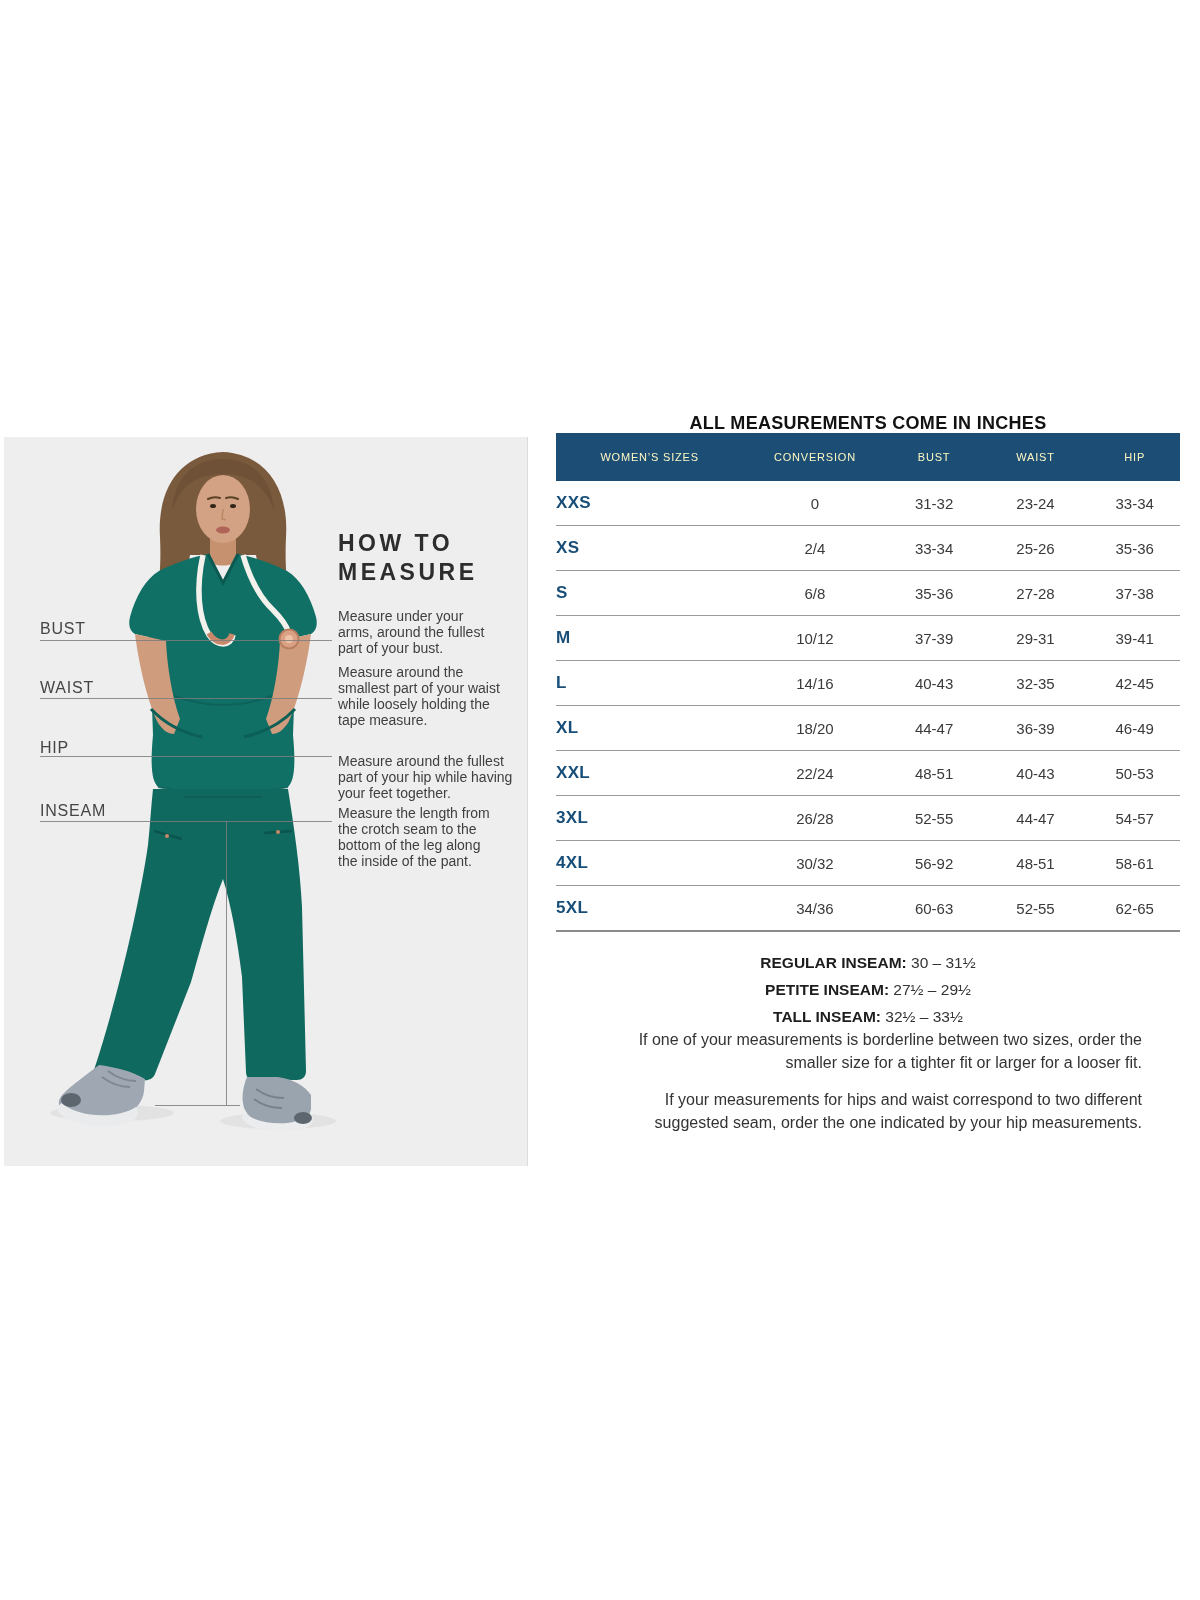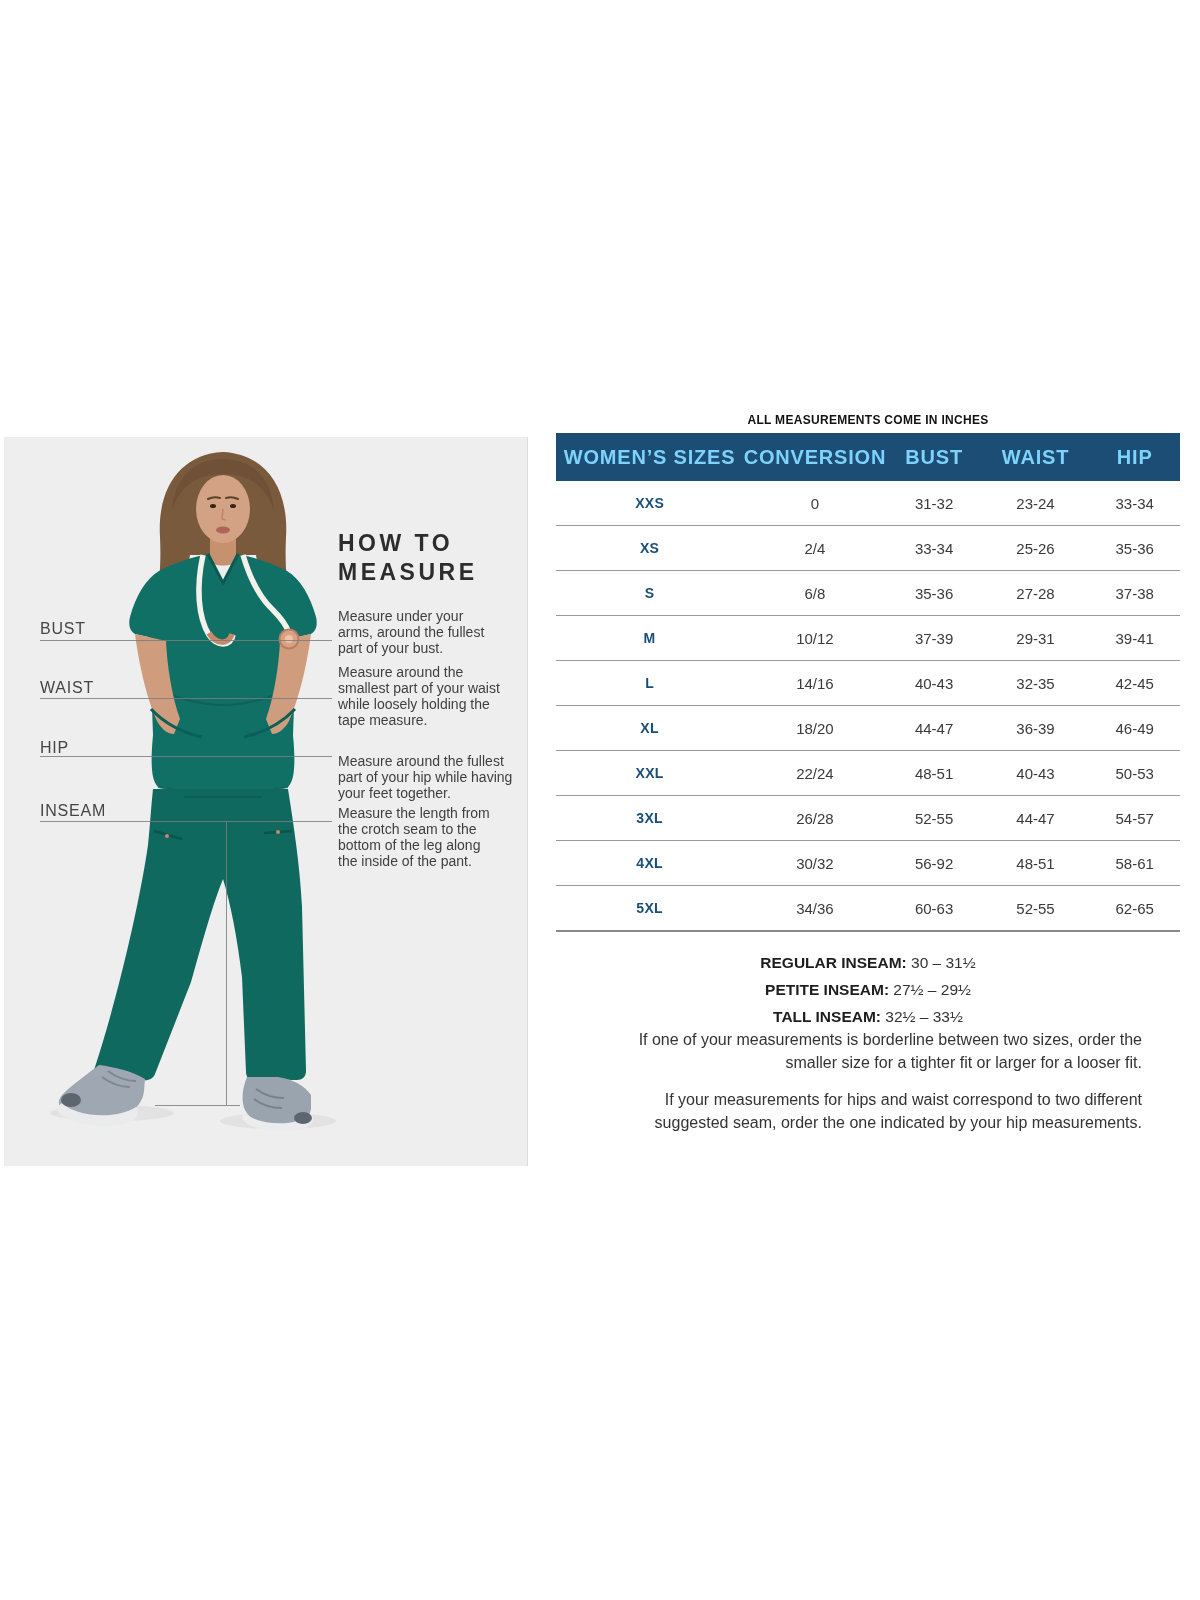--- a/index.html
+++ b/index.html
@@ -17,29 +17,29 @@
 
   .mlabel{position:absolute;left:36px;font-size:16px;line-height:16px;color:#454545;
           letter-spacing:.8px;}
   .howto{position:absolute;left:334px;top:92px;font-size:23px;font-weight:700;color:#2d2d2d;
          letter-spacing:3.5px;line-height:29px;white-space:pre-line;}
   .mdesc{position:absolute;left:334px;width:190px;margin:0;font-size:14px;line-height:16px;
          color:#3f3f3f;white-space:pre-line;}
 
   
   .chart-title{position:absolute;left:556px;top:413px;width:624px;text-align:center;
-               font-size:12px;font-weight:700;color:#121212;letter-spacing:.3px;}
+               font-size:18px;font-weight:700;color:#121212;letter-spacing:.3px;}
   .thead{position:absolute;left:556px;top:433px;width:624px;height:48px;background:#1c4d74;
          display:grid;grid-template-columns:30% 23% 15.2% 17.3% 14.5%;align-items:center;}
-  .hcell{text-align:center;color:#7dd3fc;font-size:20px;font-weight:700;letter-spacing:.8px;}
+  .hcell{text-align:center;color:#fef9c3;font-size:11px;font-weight:400;letter-spacing:.8px;}
   .tbody{position:absolute;left:556px;top:481px;width:624px;}
   .trow{display:grid;grid-template-columns:30% 23% 15.2% 17.3% 14.5%;align-items:center;
         height:44px;border-bottom:1px solid #9a9a9a;}
   .trow:last-child{border-bottom:2px solid #8a8a8a;}
-  .scell{text-align:center;font-size:14px;font-weight:700;color:#184e78;letter-spacing:.3px;}
+  .scell{font-size:17px;font-weight:700;color:#184e78;letter-spacing:.3px;}
   .vcell{text-align:center;font-size:15px;color:#3a3a3a;}
 
   .notes{position:absolute;left:556px;top:949px;width:624px;text-align:center;
          font-size:15.5px;line-height:27px;color:#333333;}
   .note b{color:#1d1d1d;}
   .foot{position:absolute;left:594px;width:548px;margin:0;text-align:right;font-size:16px;
         line-height:23px;color:#333333;white-space:pre-line;}
   .foot.f1{top:1028px;} .foot.f2{top:1088px;}
 </style>
 </head>

